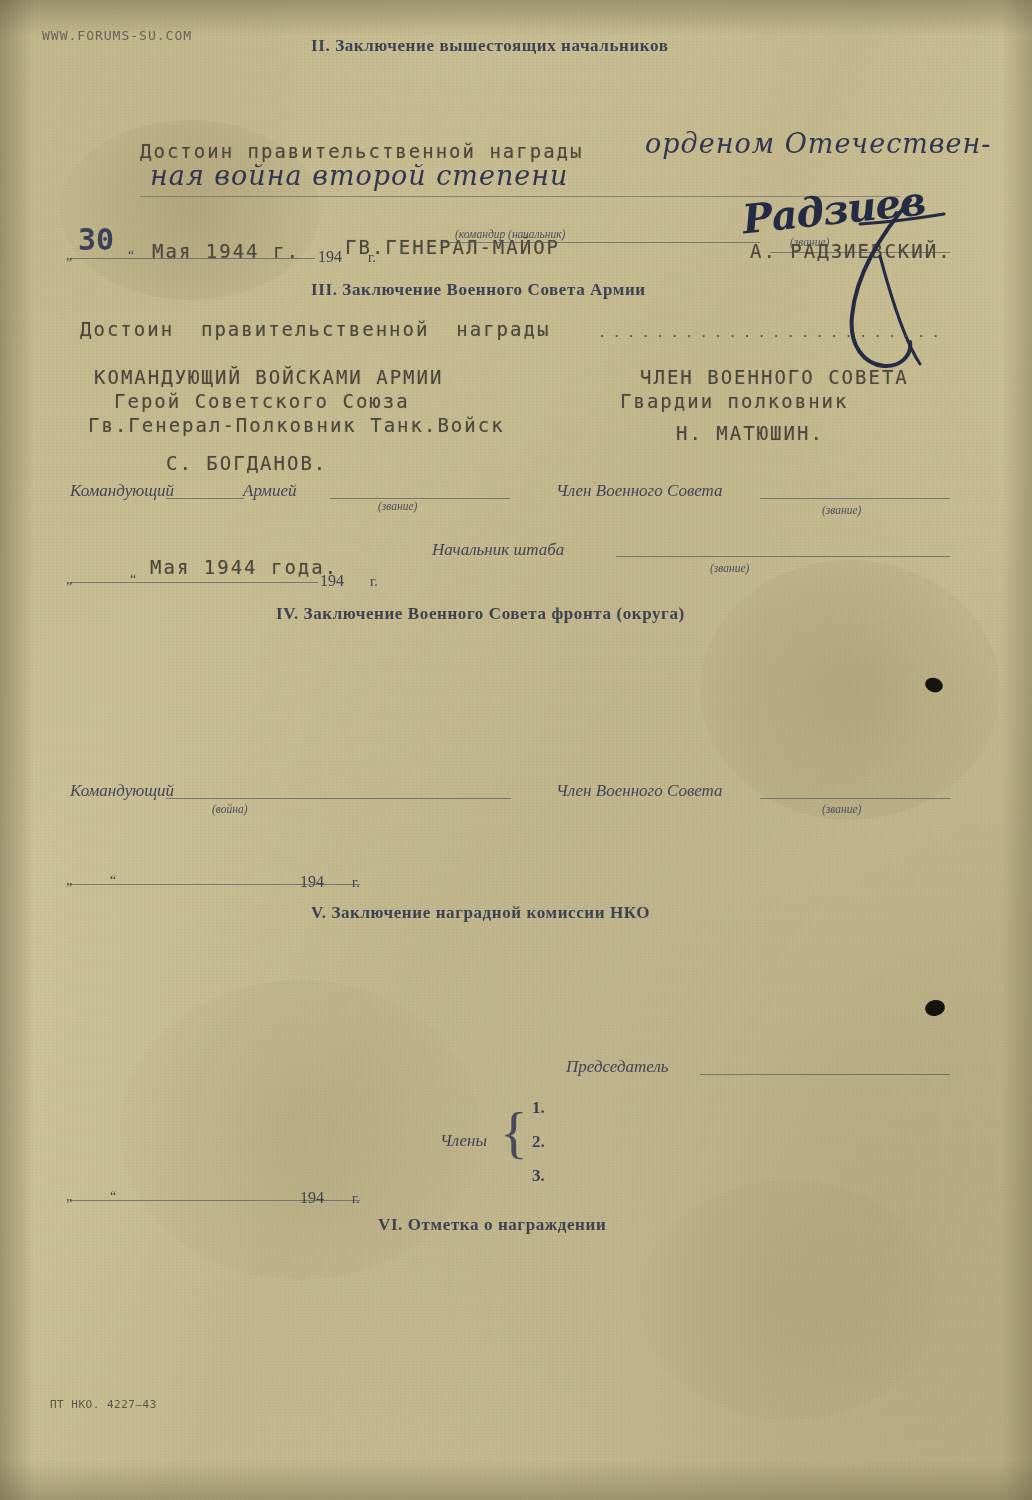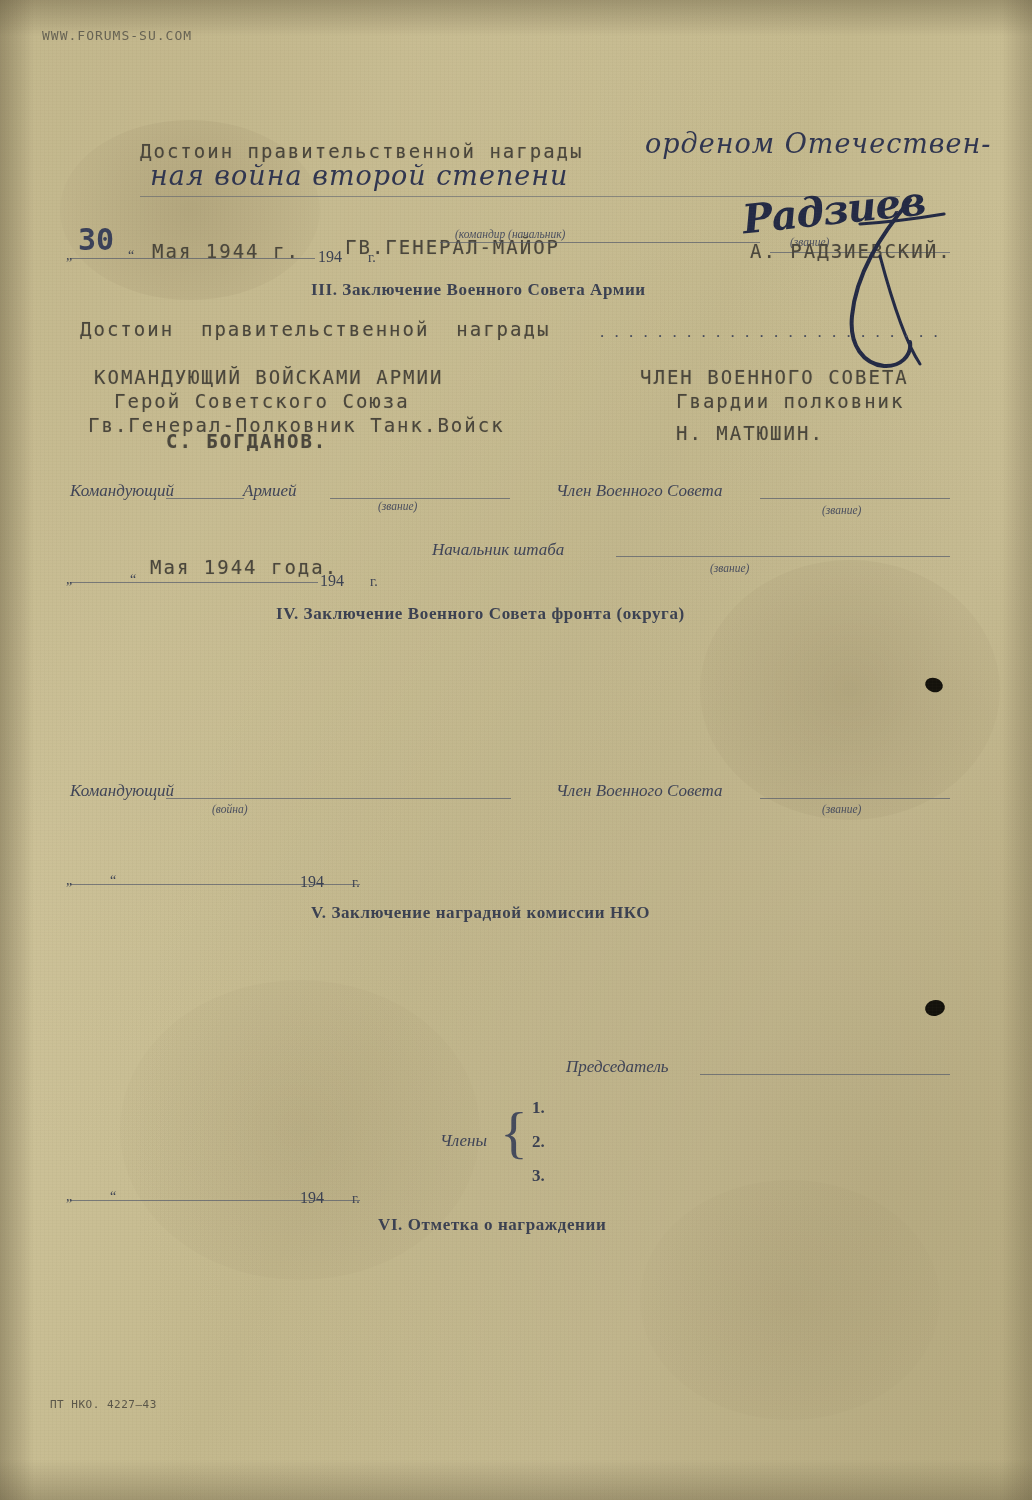--- a/index.html
+++ b/index.html
@@ -169,20 +169,21 @@
   <div class="edge-right"></div>
   <div class="edge-bottom"></div>
 
   <div class="blotch" style="left:60px; top:120px; width:260px; height:180px;"></div>
   <div class="blotch" style="left:700px; top:560px; width:300px; height:260px;"></div>
   <div class="blotch" style="left:120px; top:980px; width:360px; height:300px; opacity:.6;"></div>
   <div class="blotch" style="left:640px; top:1180px; width:300px; height:240px; opacity:.5;"></div>
 
   <div class="watermark">WWW.FORUMS-SU.COM</div>
 
+  <div class="printed sect" style="left:311px; top:36px;">II. Заключение вышестоящих начальников</div>
 
   <div class="tw big" style="left:140px; top:140px;">Достоин правительственной награды</div>
 
   <div class="hand h1" style="left:645px; top:128px;">орденом Отечествен-</div>
   <div class="hand h1" style="left:150px; top:160px;">ная война второй степени</div>
 
   <div class="rule thin" style="left:140px; top:196px; width:760px; opacity:.55;"></div>
 
   <div class="tw big" style="left:345px; top:236px;">ГВ.ГЕНЕРАЛ-МАЙОР</div>
 
@@ -210,24 +211,24 @@
   <div class="printed" style="left:128px; top:248px; font-size:14px;">“</div>
 
   <div class="printed sect" style="left:311px; top:280px;">III. Заключение Военного Совета Армии</div>
 
   <div class="tw big" style="left:80px; top:318px;">Достоин  правительственной  награды</div>
   <div class="dots" style="left:600px; top:322px; width:340px;">. . . . . . . . . . . . . . . . . . . . . . . . . . .</div>
 
   <div class="tw big" style="left:114px; top:390px;">Герой Советского Союза</div>
   <div class="tw big" style="left:94px; top:366px;">КОМАНДУЮЩИЙ ВОЙСКАМИ АРМИИ</div>
   <div class="tw big" style="left:88px; top:414px;">Гв.Генерал-Полковник Танк.Войск</div>
-  <div class="tw big" style="left:166px; top:430px;font-weight:bold;">С. БОГДАНОВ.</div>
+  <div class="tw big" style="left:166px; top:452px;">С. БОГДАНОВ.</div>
 
   <div class="tw big" style="left:640px; top:366px;">ЧЛЕН ВОЕННОГО СОВЕТА</div>
-  <div class="tw big" style="left:676px; top:390px;">Гвардии полковник</div>
+  <div class="tw big" style="left:620px; top:390px;">Гвардии полковник</div>
   <div class="tw big" style="left:676px; top:422px;">Н. МАТЮШИН.</div>
 
   <div class="printed lbl-it" style="left:70px; top:481px;">Командующий</div>
   <div class="printed lbl-it" style="left:243px; top:481px;">Армией</div>
   <div class="rule thin" style="left:166px; top:498px; width:78px;"></div>
   <div class="rule thin" style="left:330px; top:498px; width:180px;"></div>
   <div class="printed tiny" style="left:378px; top:500px;">(звание)</div>
 
   <div class="printed lbl-it" style="left:556px; top:481px;">Член Военного Совета</div>
   <div class="rule thin" style="left:760px; top:498px; width:190px;"></div>

